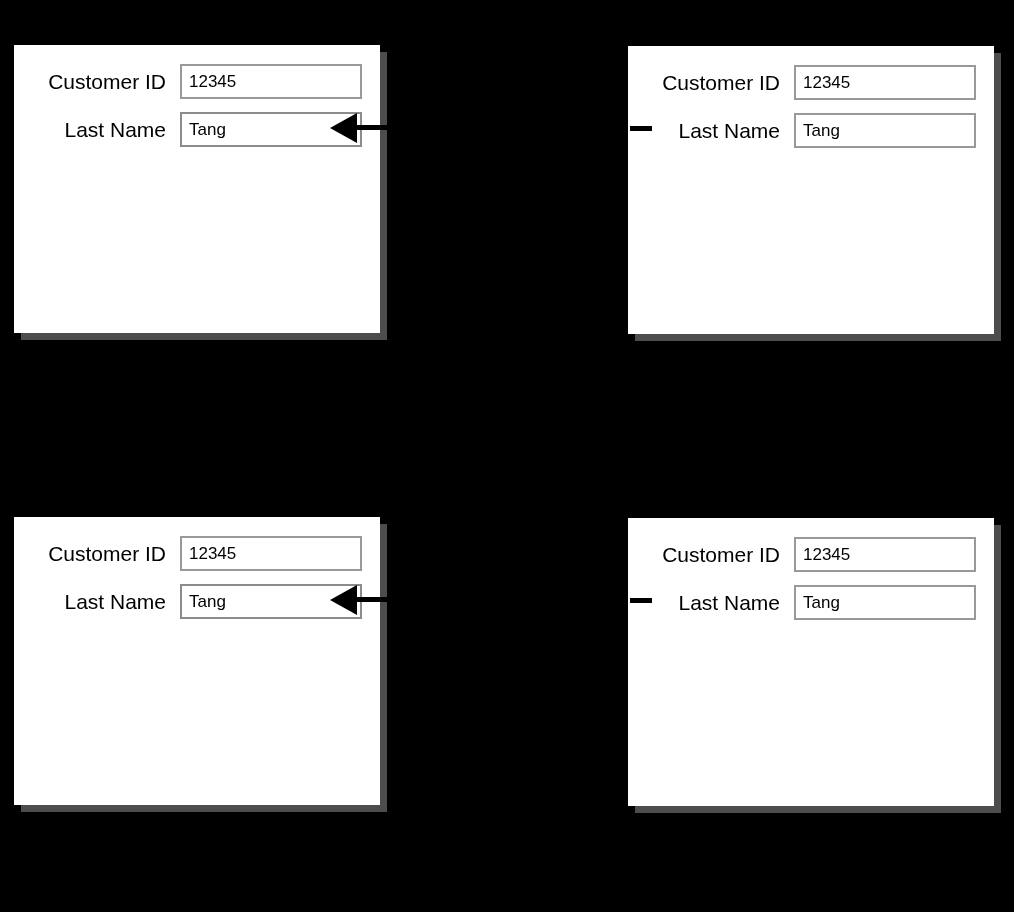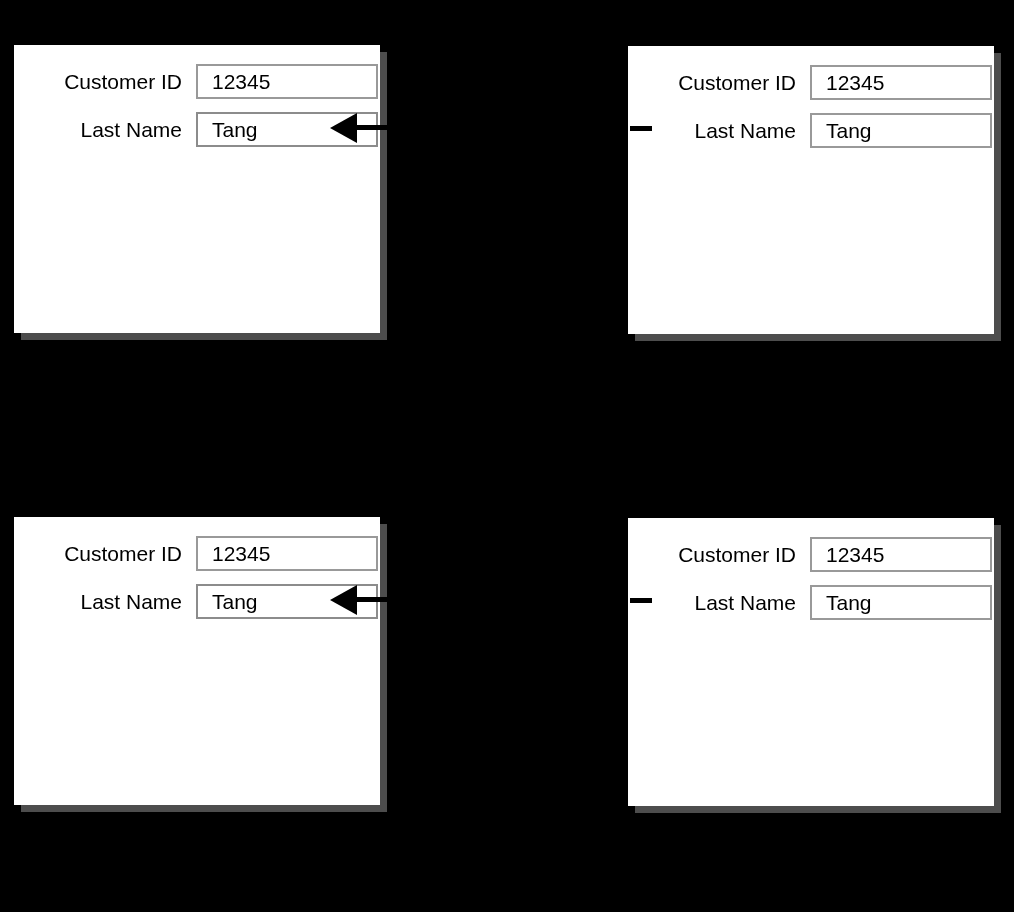--- a/index.html
+++ b/index.html
@@ -47,43 +47,43 @@
 
   
   .form-area {
     position: absolute;
     left: 0;
     top: 0;
     width: 100%;
   }
   .form-row {
     position: absolute;
-    left: 16px;
+    left: 0;
     height: 36px;
     display: flex;
     align-items: center;
   }
   .field-label {
     font-size: 21px;
     line-height: 21px;
     color: #000000;
     text-align: right;
     white-space: nowrap;
     -webkit-font-smoothing: antialiased;
   }
   .field-input {
     box-sizing: border-box;
     background: #ffffff;
     border: 2px solid #999999;
-    font-size: 21px;
+    font-size: 17px;
     line-height: 21px;
     color: #000000;
     display: flex;
     align-items: center;
-    padding-left: 14px;
+    padding-left: 7px;
     height: 35px;
     position: relative;
     white-space: nowrap;
   }
   .field-input.focused {
     border-color: #8c8c8c;
   }
 
   
   .arrow-head {

